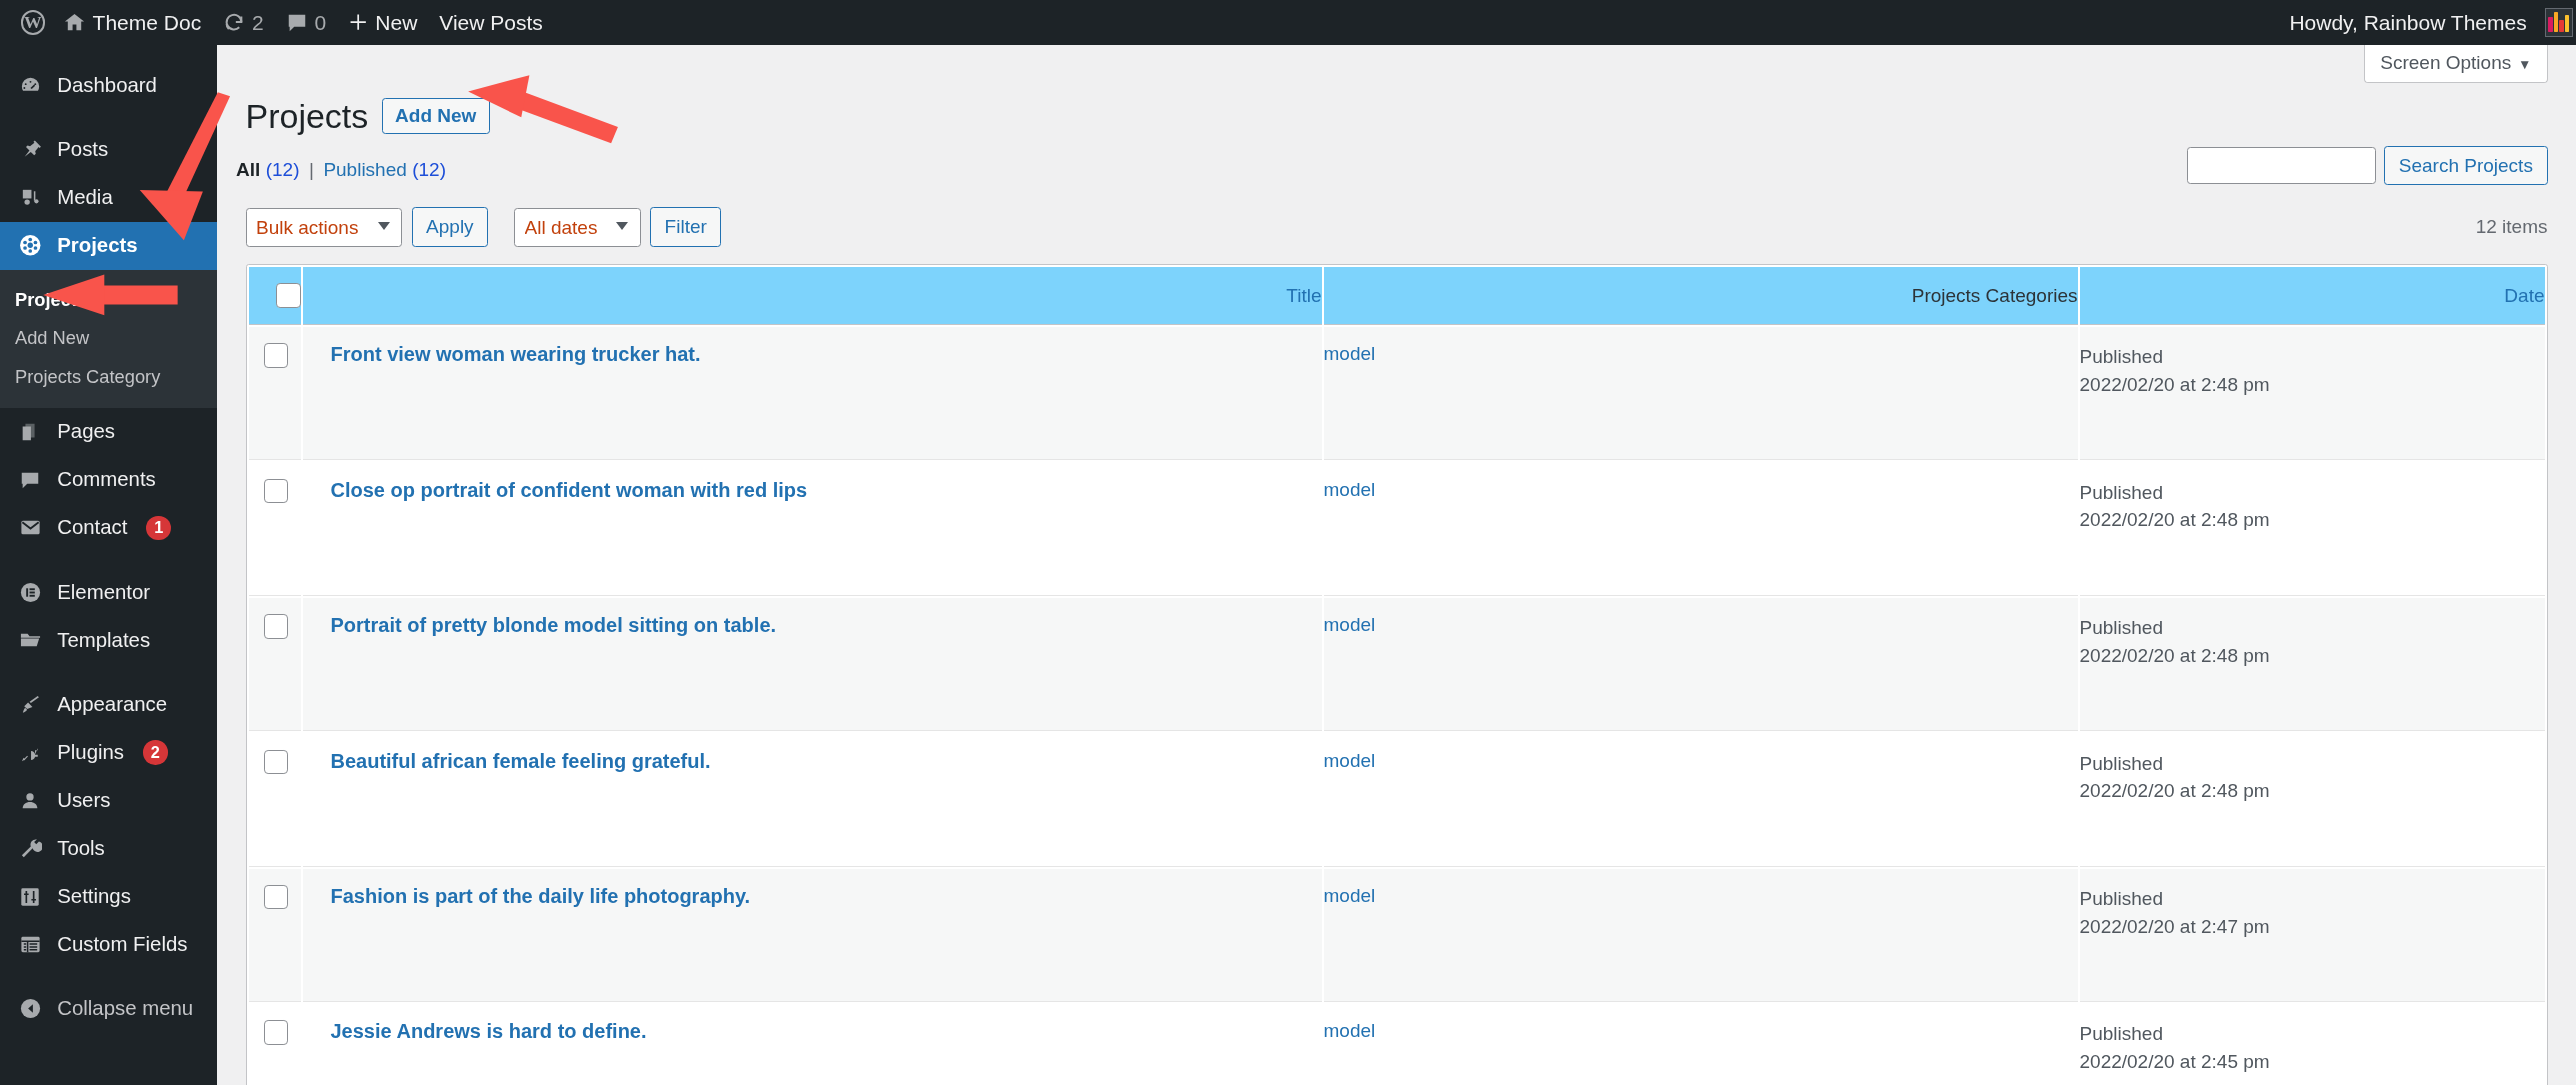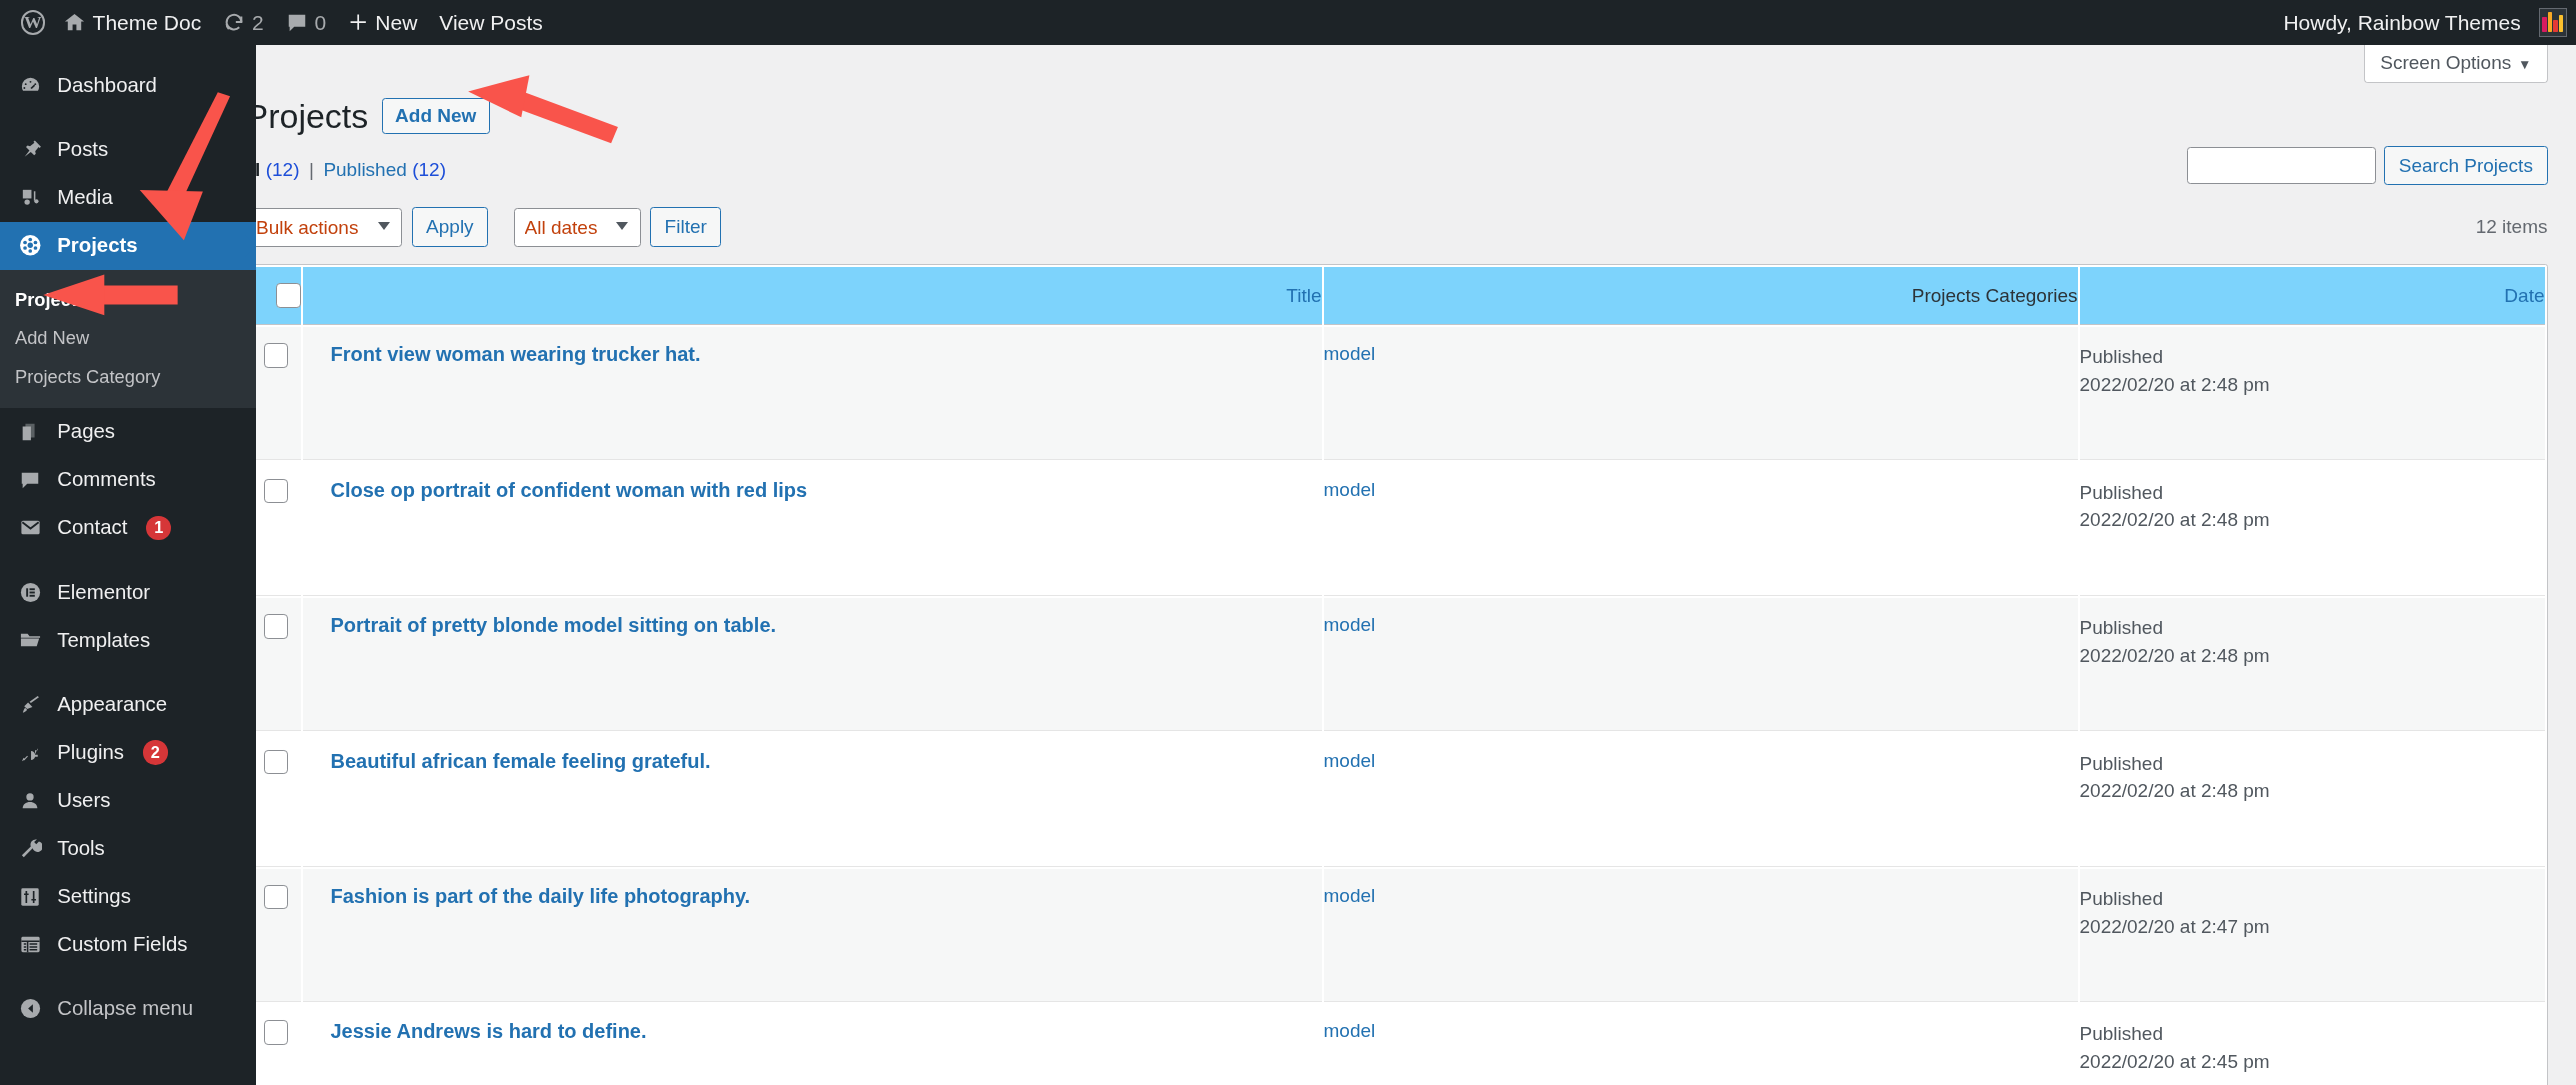--- a/index.html
+++ b/index.html
@@ -21,21 +21,21 @@
     font-size: 21px;
     z-index: 50;
   }
   .ab-item {
     display: flex; align-items: center;
     height: 45px; padding: 0 11px;
     color: #f0f0f1; text-decoration: none;
     gap: 6.8px; white-space: nowrap;
   }
   .ab-left { display: flex; align-items: center; padding-left: 9.5px; }
-  .ab-right { margin-left: auto; display: flex; align-items: center; padding-right: 9px; }
+  .ab-right { margin-left: auto; display: flex; align-items: center; padding-right: 3px; }
   .ab-icon { display: inline-flex; align-items: center; justify-content: center; }
   .ab-count { color: #a7aaad; }
   .wp-logo-circle {
     width: 24.5px; height: 24.5px; border-radius: 50%;
     border: 2px solid #a7aaad;
     display: flex; align-items: center; justify-content: center;
     font-family: "Liberation Serif", serif;
     font-weight: bold; font-size: 17.7px; color: #a7aaad;
     line-height: 1;
   }
@@ -44,21 +44,21 @@
     background: #2c3338; border: 1.4px solid #646970;
     display: flex; align-items: flex-end; justify-content: center;
     gap: 1.4px; padding: 3.4px 2.7px;
     overflow: hidden;
   }
   .avatar-bar { width: 4.1px; border-radius: 0.7px; }
 
   
   #sidebar {
     position: absolute; top: 45px; left: 0;
-    width: 256px; height: 1040px;
+    width: 217px; height: 1040px;
     background: #1d2327;
     color: #f0f0f1;
     font-size: 20.4px;
     z-index: 40;
   }
   .menu-item {
     display: flex; align-items: center;
     height: 48px; padding-left: 15px;
     color: #f0f0f1; text-decoration: none;
     gap: 12.2px; position: relative;

